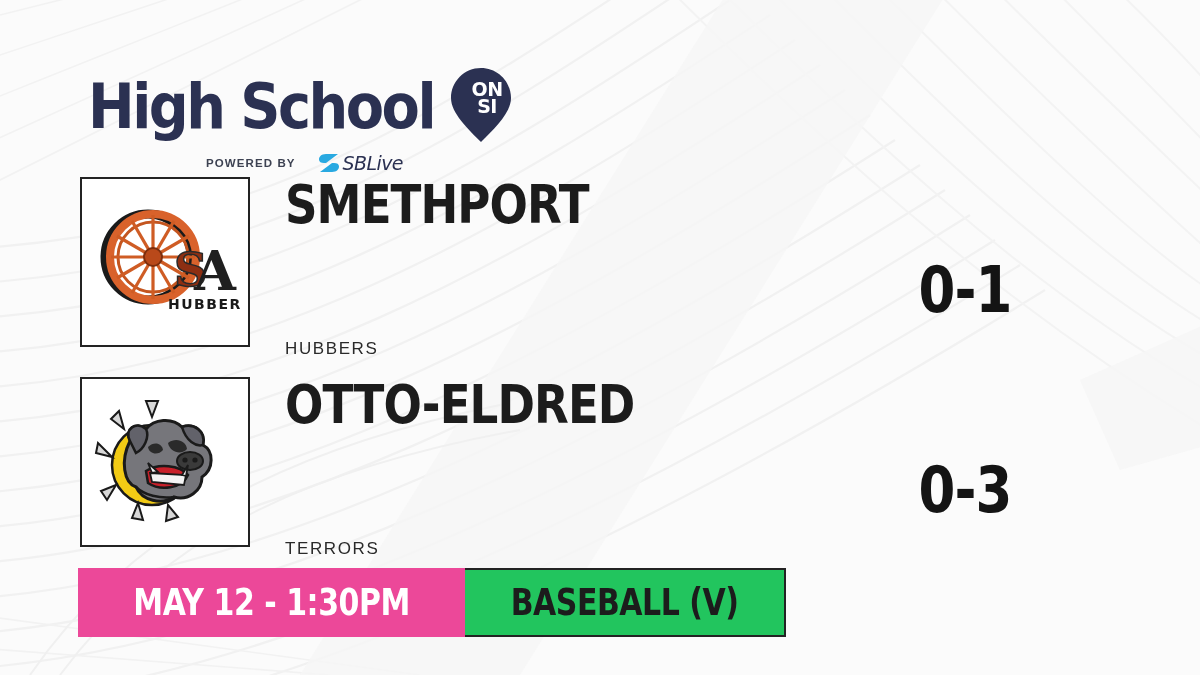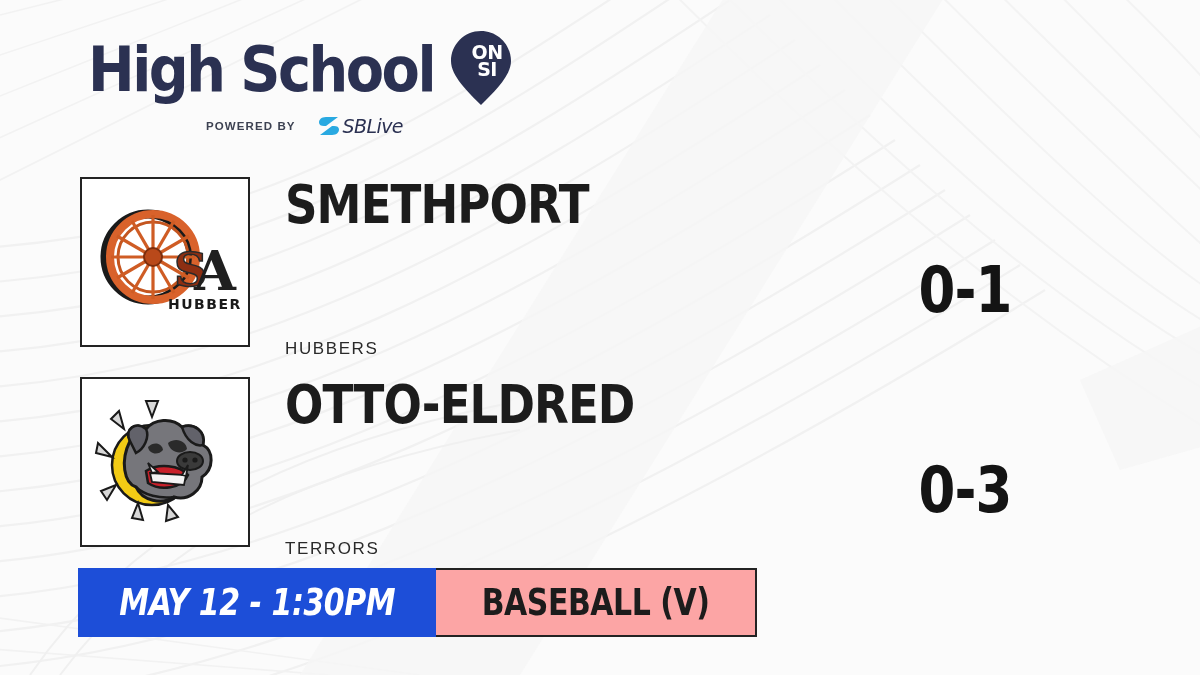--- a/index.html
+++ b/index.html
@@ -9,21 +9,21 @@
     background:#fbfbfb;
     overflow:hidden;
     position:relative;
   }
 
   
   #bg { position:absolute; inset:0; z-index:0; }
 
   
   .header { position:absolute; left:88px; top:34px; z-index:5; }
-  .hs-row { display:flex; align-items:center; gap:12px; }
+  .hs-row { display:flex; align-items:center; gap:12px;margin-top:37px; }
   .hs-text {
     font-family:"DejaVu Sans", sans-serif;
     font-weight:700;
     font-size:62px;
     line-height:62px;
     letter-spacing:-2.5px;
     color:#2b3152;
     font-stretch:condensed;
   }
   .pin { position:relative; width:62px; height:76px; margin-left:4px; margin-top:-4px; }
@@ -89,29 +89,29 @@
     font-size:64px; line-height:64px;
     letter-spacing:-1px; color:#141414;
     transform:scaleX(0.92);
   }
   .record.r1 { top:258px; }
   .record.r2 { top:458px; }
 
   
   .bottom-bar { position:absolute; left:78px; top:568px; height:69px; display:flex; z-index:5; }
   .bar-date {
-    background:#1d4ed8; color:#ffffff;
+    background:#ec4899; color:#ffffff;
     display:flex; align-items:center; justify-content:center;
-    padding:0 26px; min-width:349px;
-    font-family:"DejaVu Sans", sans-serif;
-    font-weight:700; font-stretch:condensed;
-    font-size:37px; letter-spacing:-0.5px;font-style:italic;
+    padding:0 40px; min-width:349px;
+    font-family:"DejaVu Sans", sans-serif;
+    font-weight:700; font-stretch:condensed;
+    font-size:37px; letter-spacing:-0.5px;
   }
   .bar-sport {
-    background:#fca5a5; color:#1c1c1c;
+    background:#22c55e; color:#1c1c1c;
     border:2px solid #232323; border-left:none;
     display:flex; align-items:center; justify-content:center;
     padding:0 26px; min-width:321px;
     font-family:"DejaVu Sans", sans-serif;
     font-weight:700; font-stretch:condensed;
     font-size:37px; letter-spacing:-0.5px;
   }
   .bar-date span, .bar-sport span { transform:scaleX(0.9); display:inline-block; }
 </style>
 </head>

